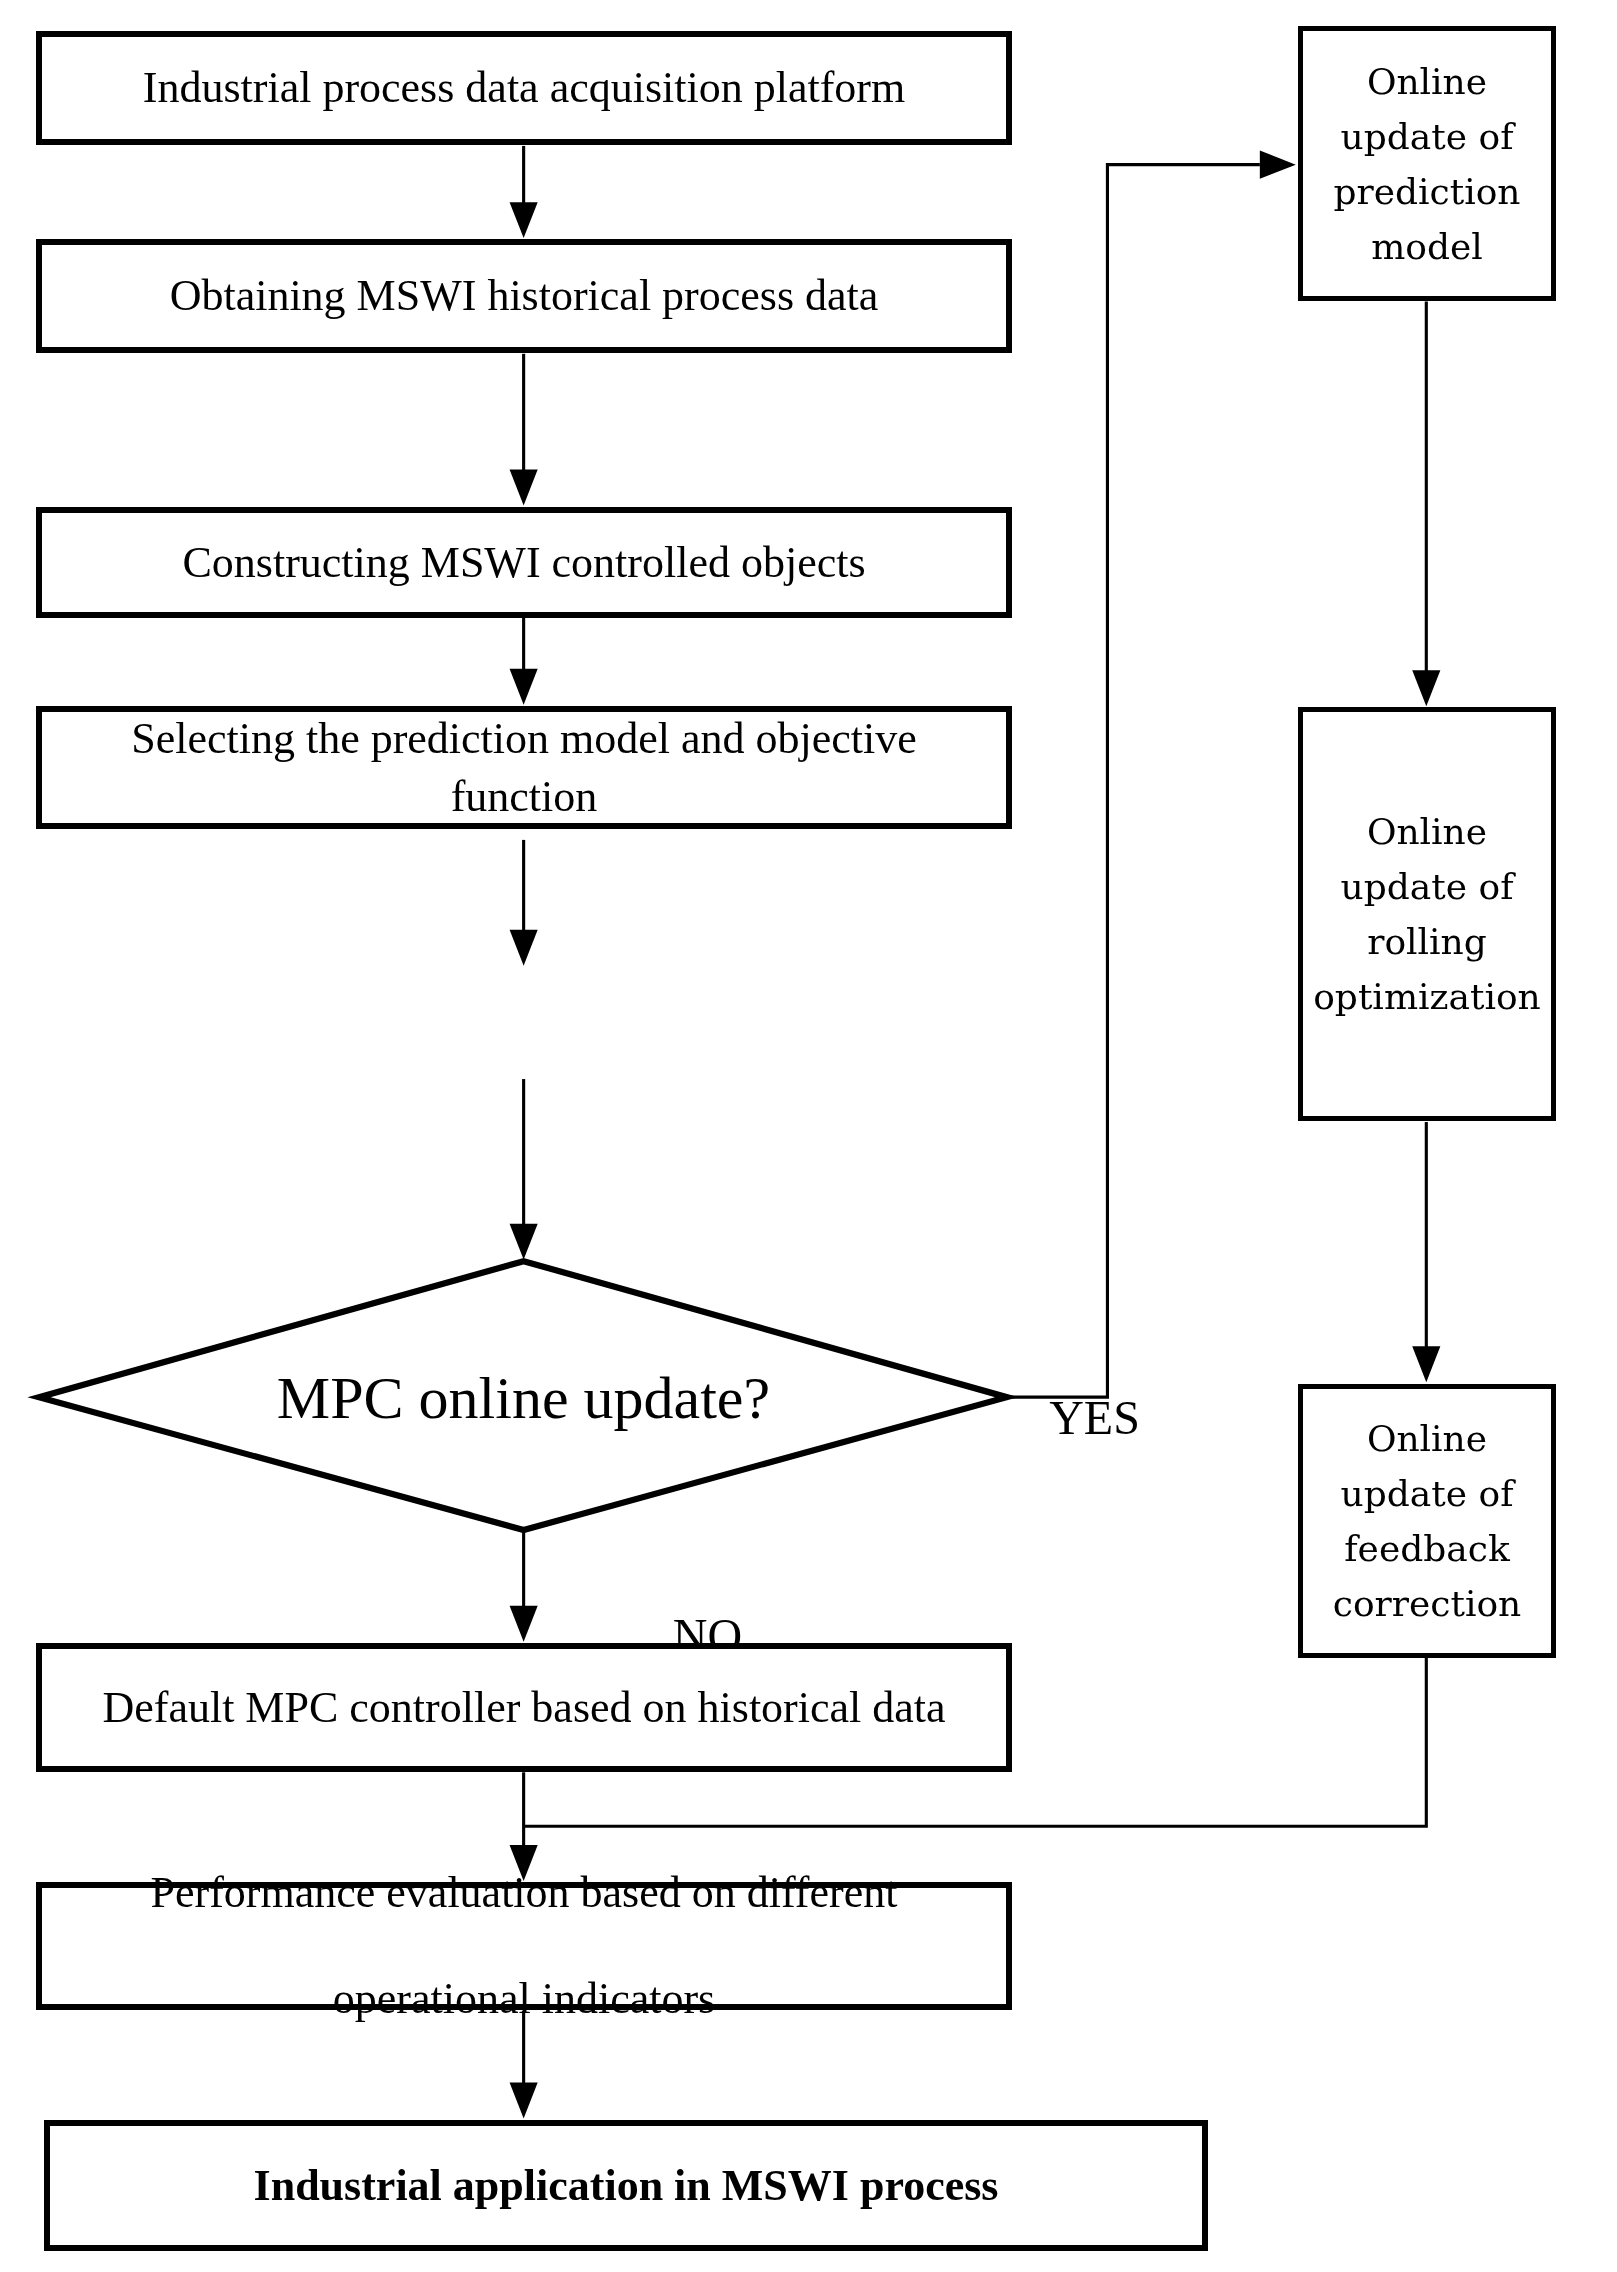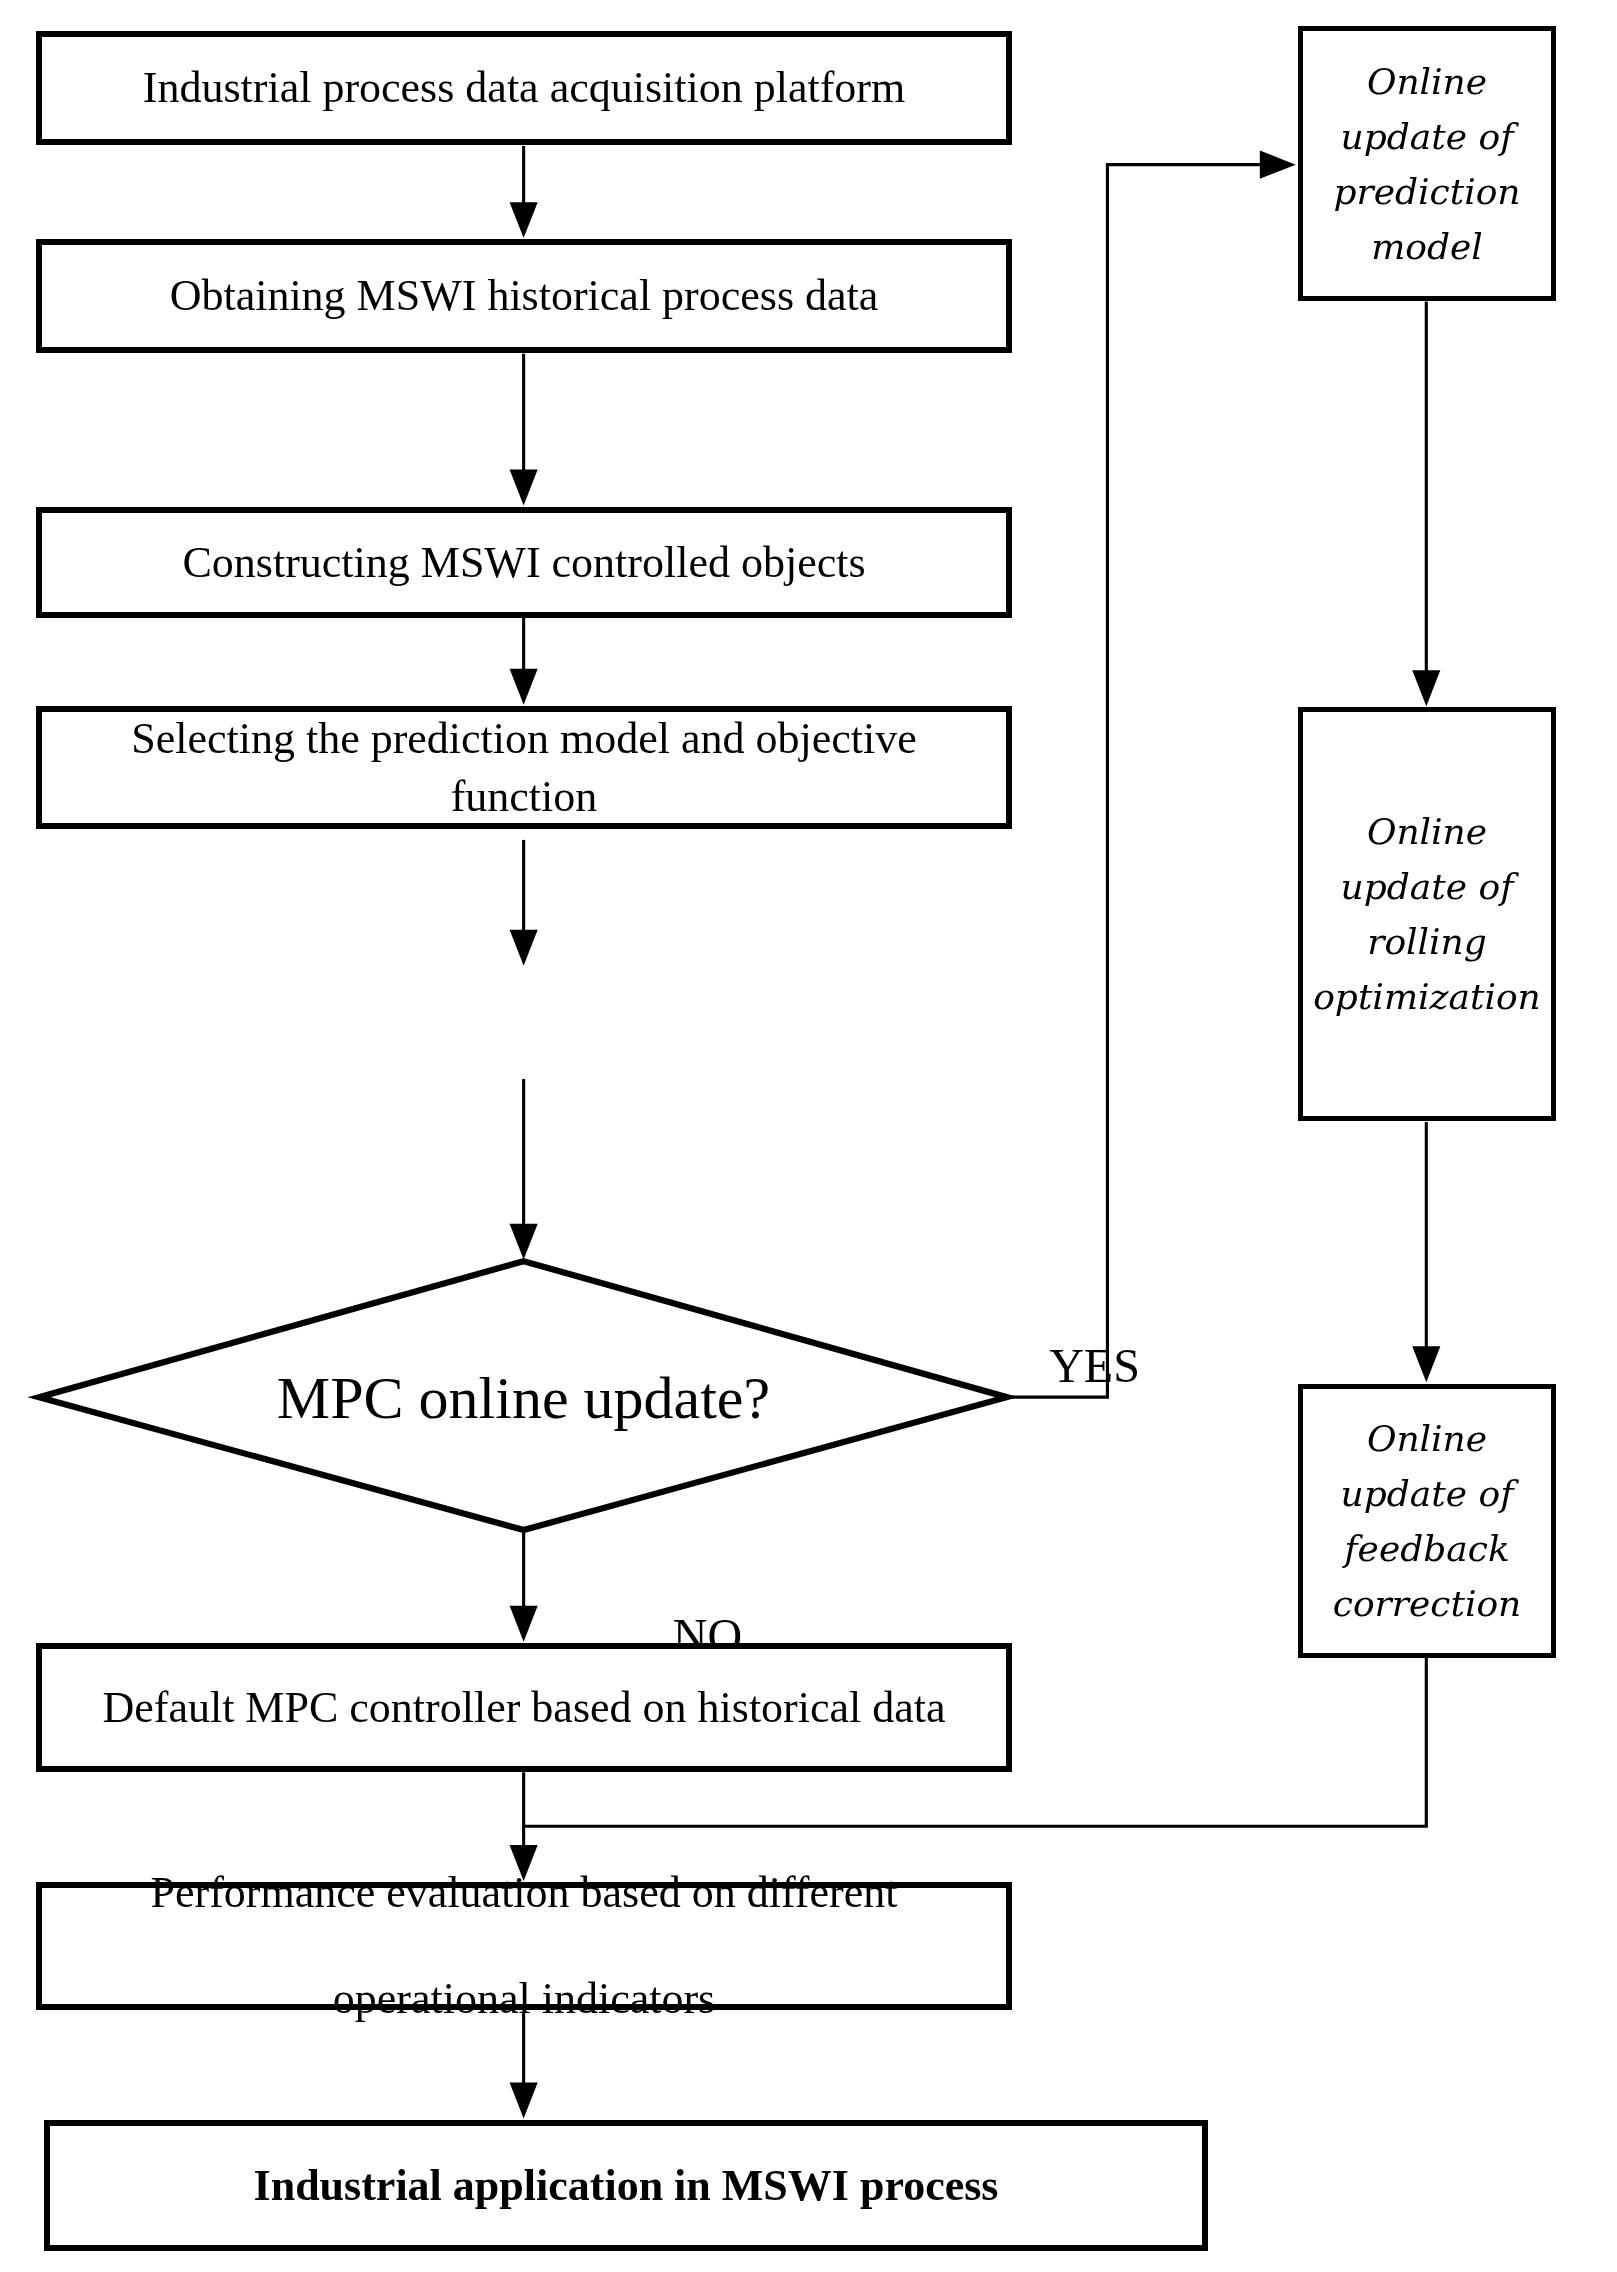--- a/index.html
+++ b/index.html
@@ -26,21 +26,20 @@
   .node.left{
     font-size:44px;
     line-height:58px;
     letter-spacing:0px;
   }
   .node.right{
     border-width:5.5px;
     font-family:"DejaVu Serif", serif;
     font-size:36px;
     line-height:55px;
-    font-style:italic;
   }
   .ln{display:block;white-space:nowrap;}
   .diamond-label{
     position:absolute;
     text-align:center;
     font-size:60px;
     line-height:50px;
     white-space:nowrap;
   }
   .edge-label{
@@ -108,21 +107,21 @@
   <div class="node left" style="left:36px;top:706px;width:976px;height:123px;">
     <span class="ln">Selecting the prediction model and objective</span>
     <span class="ln">function</span>
   </div>
 
 
   <div class="diamond-label" style="left:211px;top:1373px;width:625px;">
     <span class="ln">MPC online update?</span>
   </div>
 
-  <div class="edge-label" style="left:1032px;top:1342px;width:125px;">YES</div>
+  <div class="edge-label" style="left:1032px;top:1394px;width:125px;">YES</div>
   <div class="edge-label" style="left:649px;top:1564px;width:117px;margin-top:48px;">NO</div>
 
   <div class="node left" style="left:36px;top:1643px;width:976px;height:129px;">
     <span class="ln">Default MPC controller based on historical data</span>
   </div>
 
   <div class="node left" style="left:36px;top:1882px;width:976px;height:128px;gap:48px;">
     <span class="ln">Performance evaluation based on different</span>
     <span class="ln">operational indicators</span>
   </div>

